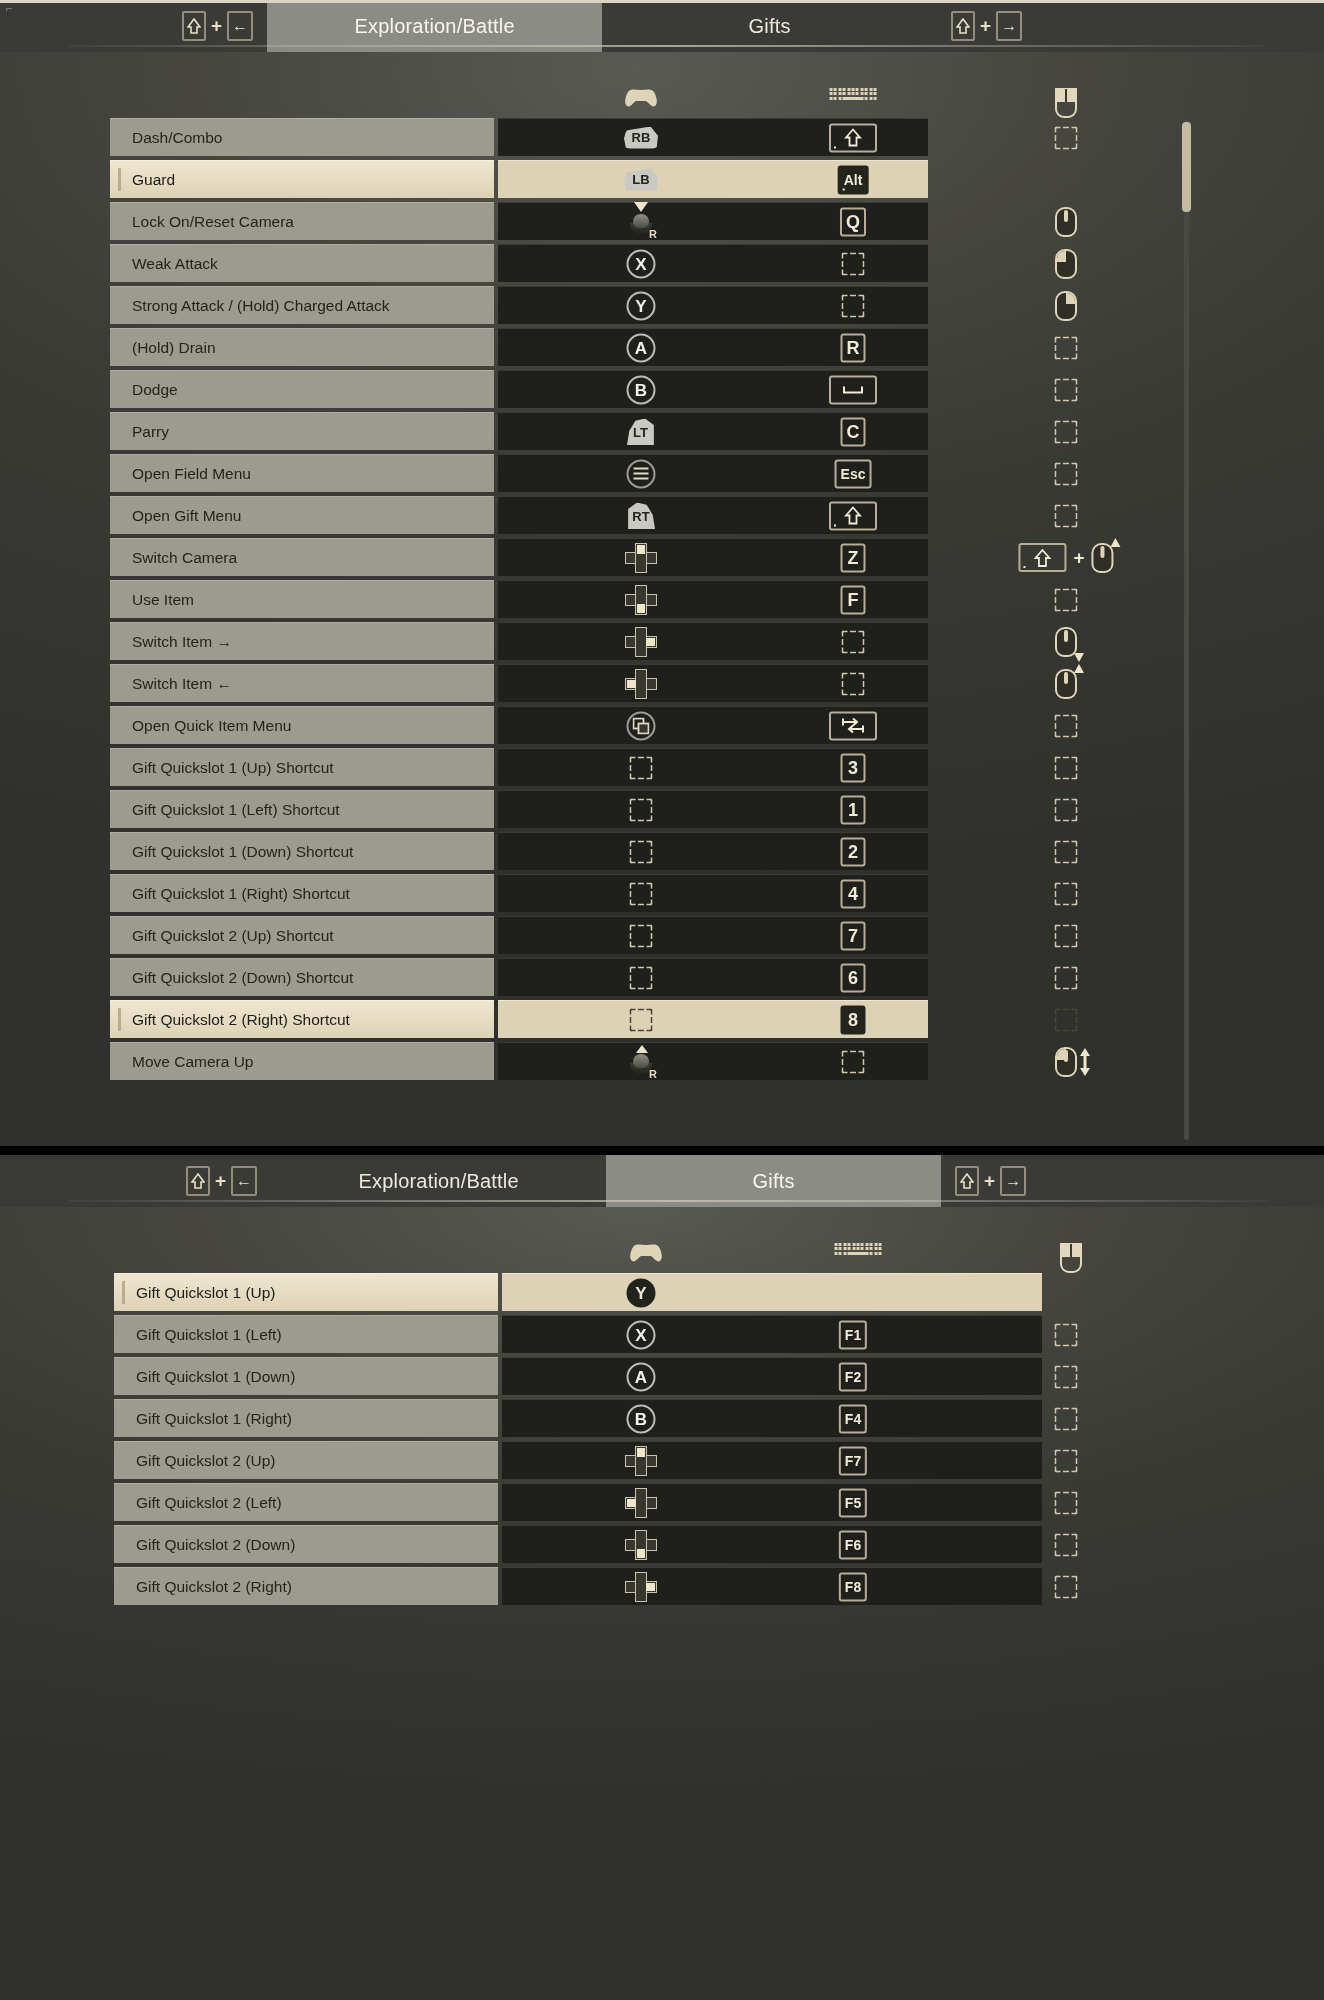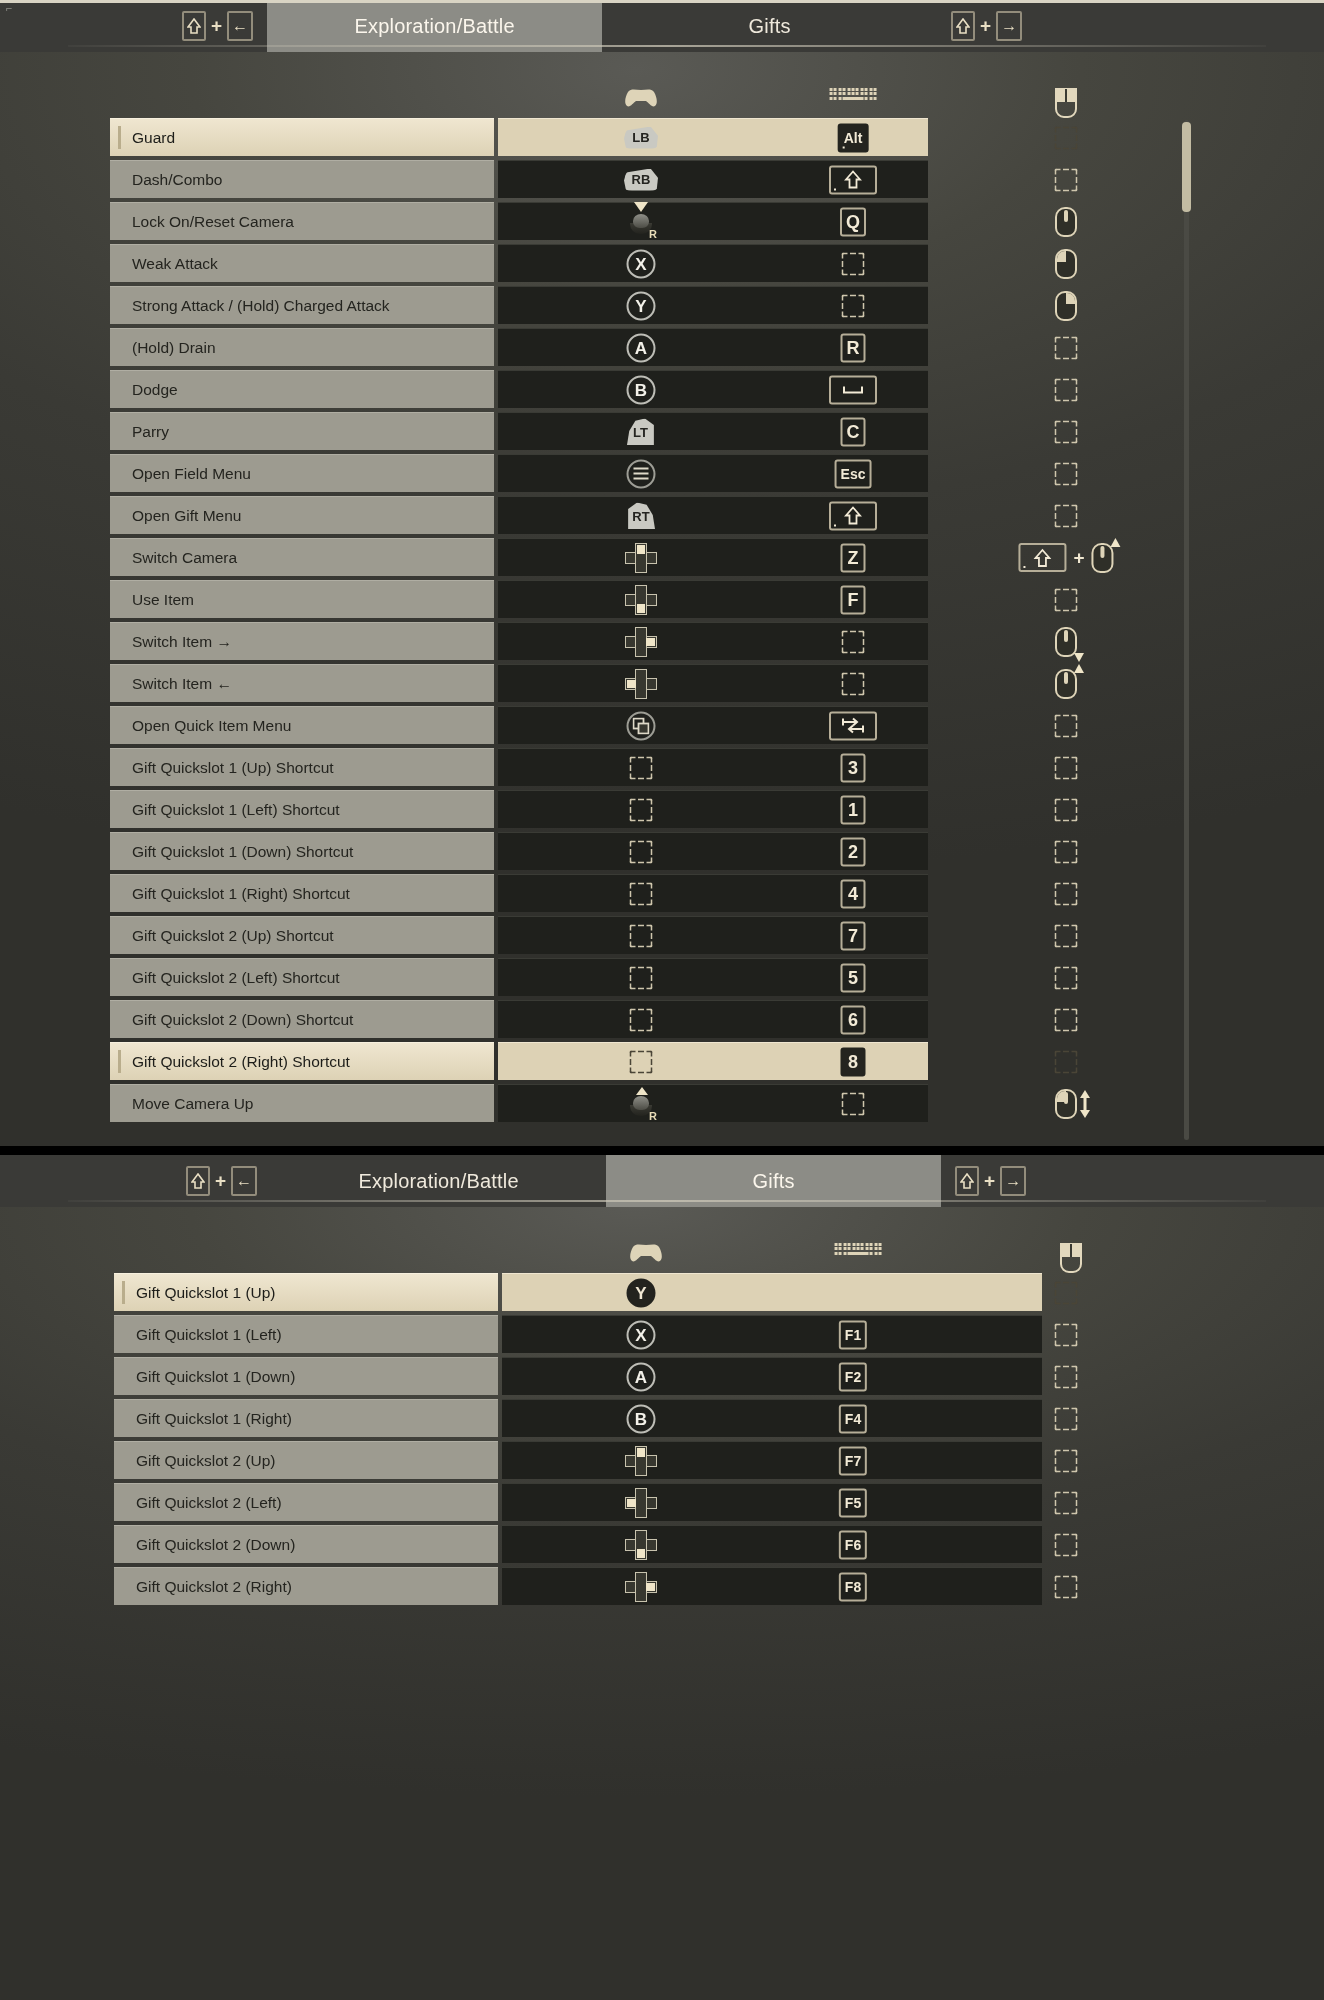--- a/index.html
+++ b/index.html
@@ -296,51 +296,51 @@
         </div>
         <div class="colheadicon" style="left: 1066px; top: 0px;">
           <div class="mouse hdr">
             <div class="body"></div>
             <div class="tophalf"></div>
             <div class="sep2"></div>
           </div>
         </div>
       </div>
     <div class="table" id="tableTop" style="left:110px; top:116px; width:818px;">
-        <div class="row sel">
-          <div class="namecell">
-            <span>Guard</span>
-          </div>
-          <div class="bindcell">
-            <div class="slot" style="left: 143px; top: 50%; transform: translate(-50%, -50%);">
-              <div class="bumper">LB</div>
-            </div>
-            <div class="slot" style="left: 355px; top: 50%; transform: translate(-50%, -50%);">
-              <div class="kbd small" style="position: relative;">Alt<span class="dot"></span></div>
-            </div>
-            <div class="slot" style="left: 568px; top: 50%; transform: translate(-50%, -50%);">
-              <div class="empty"></div>
-            </div>
-          </div>
-        </div>
         <div class="row">
           <div class="namecell">
             <span>Dash/Combo</span>
           </div>
           <div class="bindcell">
             <div class="slot" style="left: 143px; top: 50%; transform: translate(-50%, -50%);">
               <div class="bumper">RB</div>
             </div>
             <div class="slot" style="left: 355px; top: 50%; transform: translate(-50%, -50%);">
               <div class="kbd wide" style="position: relative;">
                 <svg width="18" height="20" viewBox="0 0 18 20">
                   <path d="M9 2 L16 10 L12.5 10 L12.5 18 L5.5 18 L5.5 10 L2 10 Z" stroke="#f2ead6" stroke-width="1.8" fill="none"></path>
                 </svg>
                 <span class="dot"></span>
               </div>
+            </div>
+            <div class="slot" style="left: 568px; top: 50%; transform: translate(-50%, -50%);">
+              <div class="empty"></div>
+            </div>
+          </div>
+        </div>
+        <div class="row sel">
+          <div class="namecell">
+            <span>Guard</span>
+          </div>
+          <div class="bindcell">
+            <div class="slot" style="left: 143px; top: 50%; transform: translate(-50%, -50%);">
+              <div class="bumper">LB</div>
+            </div>
+            <div class="slot" style="left: 355px; top: 50%; transform: translate(-50%, -50%);">
+              <div class="kbd small" style="position: relative;">Alt<span class="dot"></span></div>
             </div>
             <div class="slot" style="left: 568px; top: 50%; transform: translate(-50%, -50%);">
               <div class="empty"></div>
             </div>
           </div>
         </div>
         <div class="row">
           <div class="namecell">
             <span>Lock On/Reset Camera</span>
           </div>
@@ -703,36 +703,20 @@
         <div class="row">
           <div class="namecell">
             <span>Gift Quickslot 2 (Up) Shortcut</span>
           </div>
           <div class="bindcell">
             <div class="slot" style="left: 143px; top: 50%; transform: translate(-50%, -50%);">
               <div class="empty"></div>
             </div>
             <div class="slot" style="left: 355px; top: 50%; transform: translate(-50%, -50%);">
               <div class="kbd" style="position: relative;">7</div>
-            </div>
-            <div class="slot" style="left: 568px; top: 50%; transform: translate(-50%, -50%);">
-              <div class="empty"></div>
-            </div>
-          </div>
-        </div>
-        <div class="row">
-          <div class="namecell">
-            <span>Gift Quickslot 2 (Left) Shortcut</span>
-          </div>
-          <div class="bindcell">
-            <div class="slot" style="left: 143px; top: 50%; transform: translate(-50%, -50%);">
-              <div class="empty"></div>
-            </div>
-            <div class="slot" style="left: 355px; top: 50%; transform: translate(-50%, -50%);">
-              <div class="kbd" style="position: relative;">5</div>
             </div>
             <div class="slot" style="left: 568px; top: 50%; transform: translate(-50%, -50%);">
               <div class="empty"></div>
             </div>
           </div>
         </div>
         <div class="row">
           <div class="namecell">
             <span>Gift Quickslot 2 (Down) Shortcut</span>
           </div>

